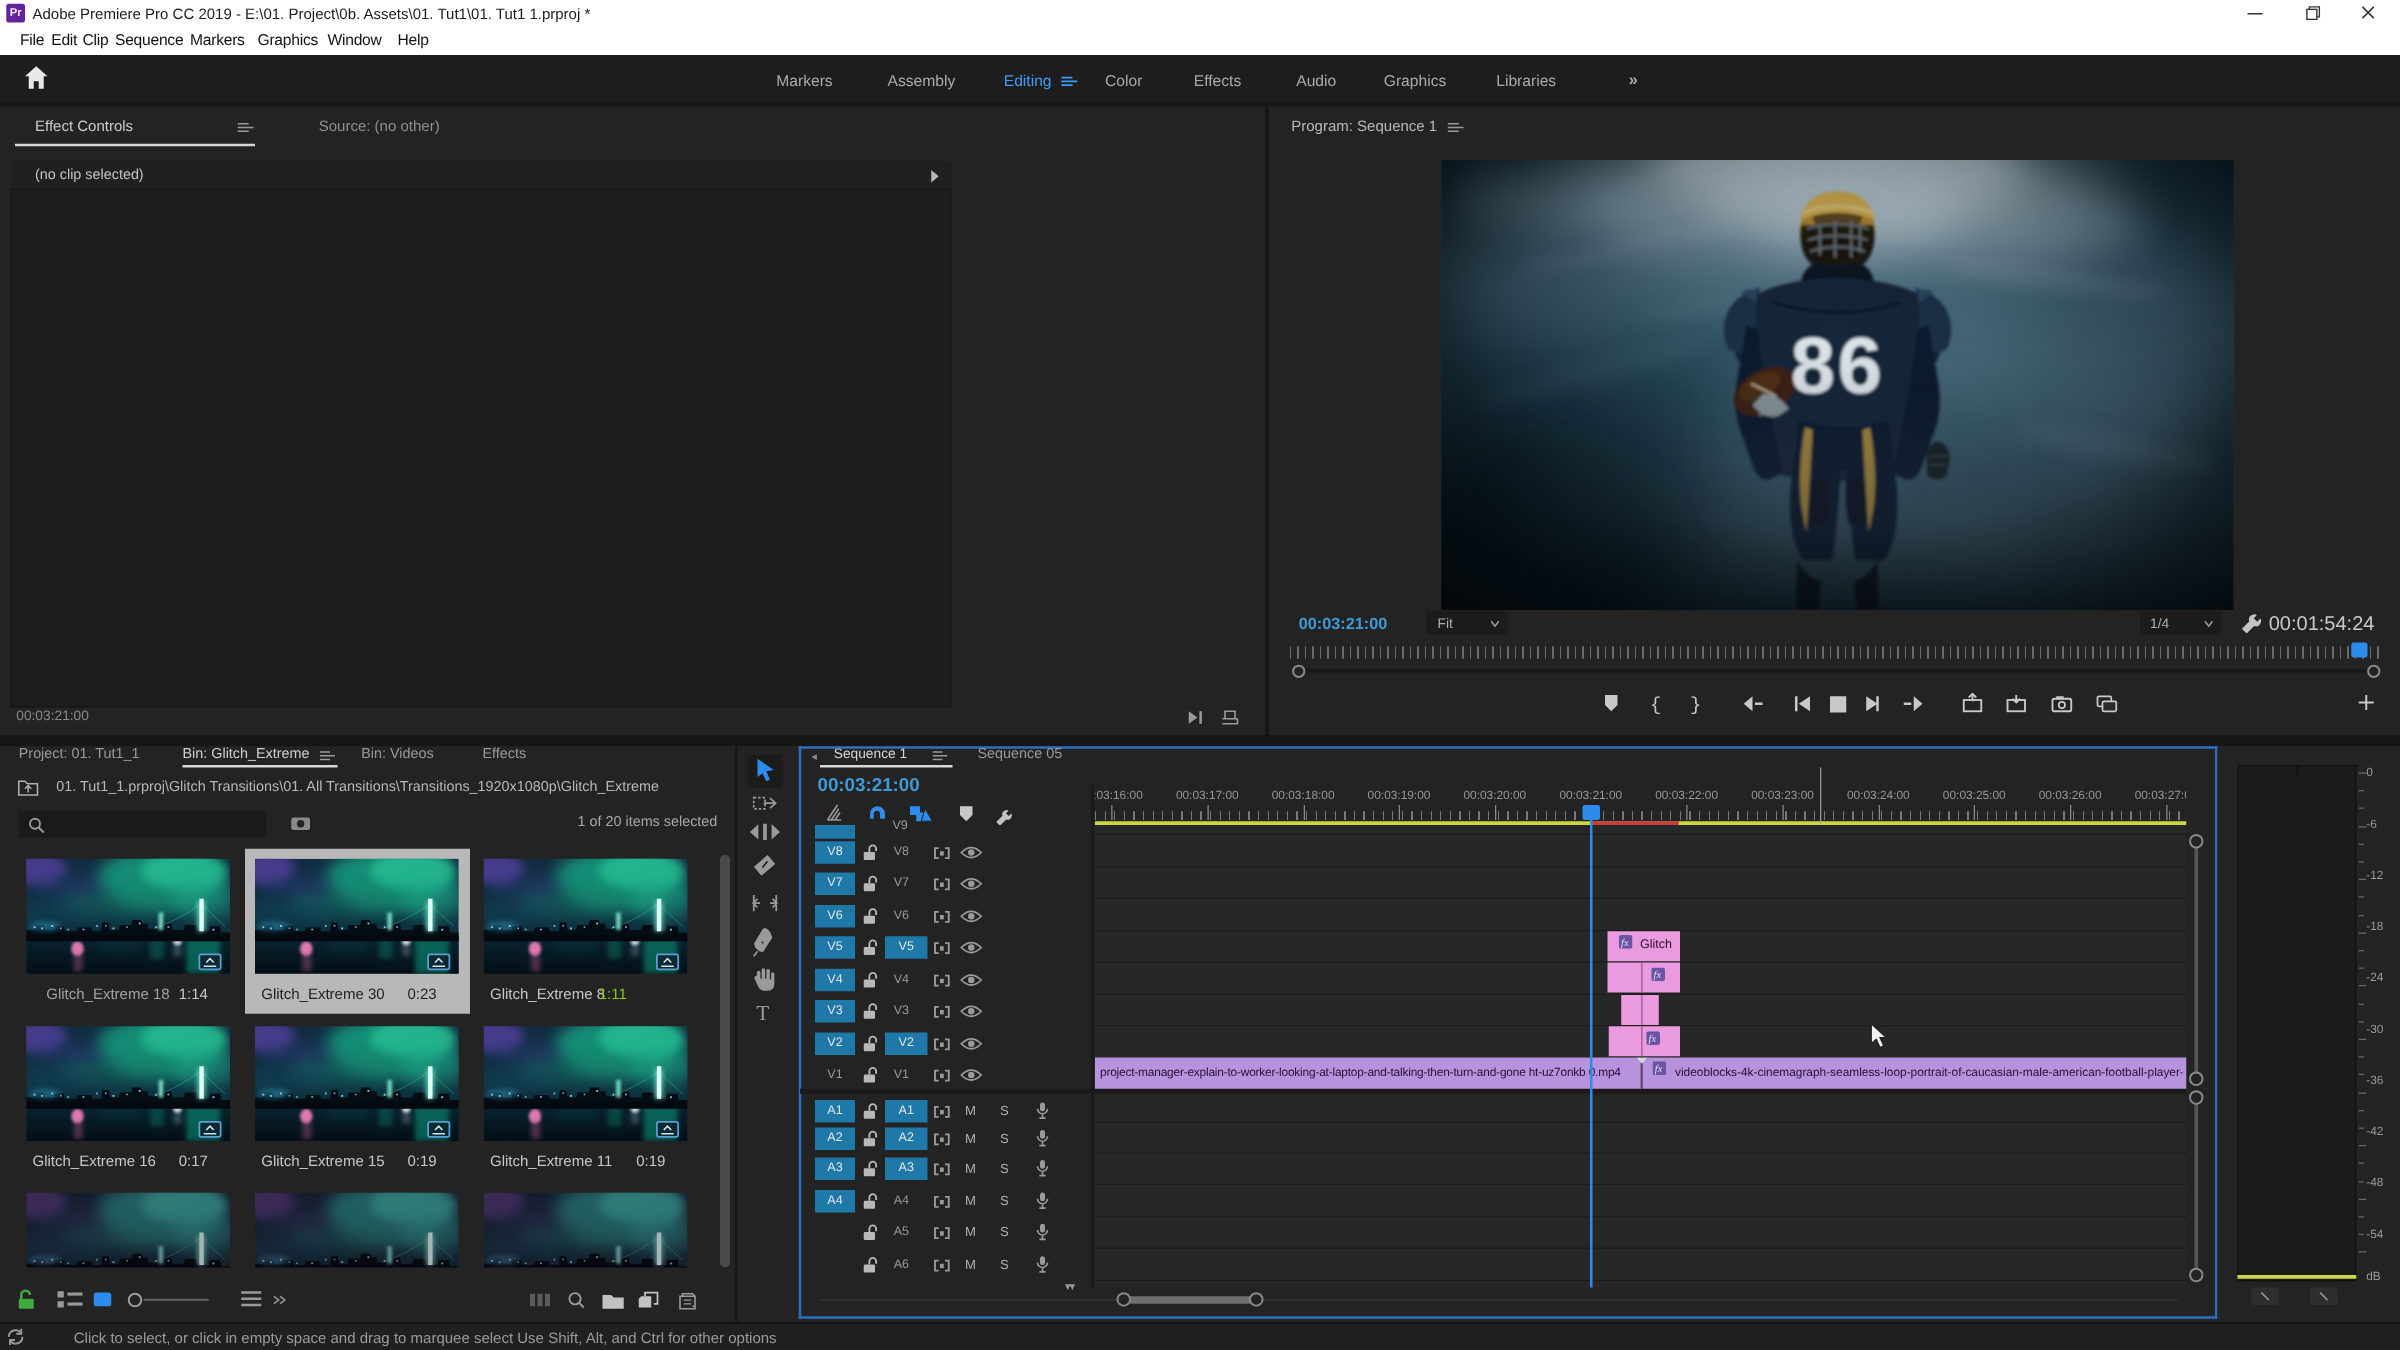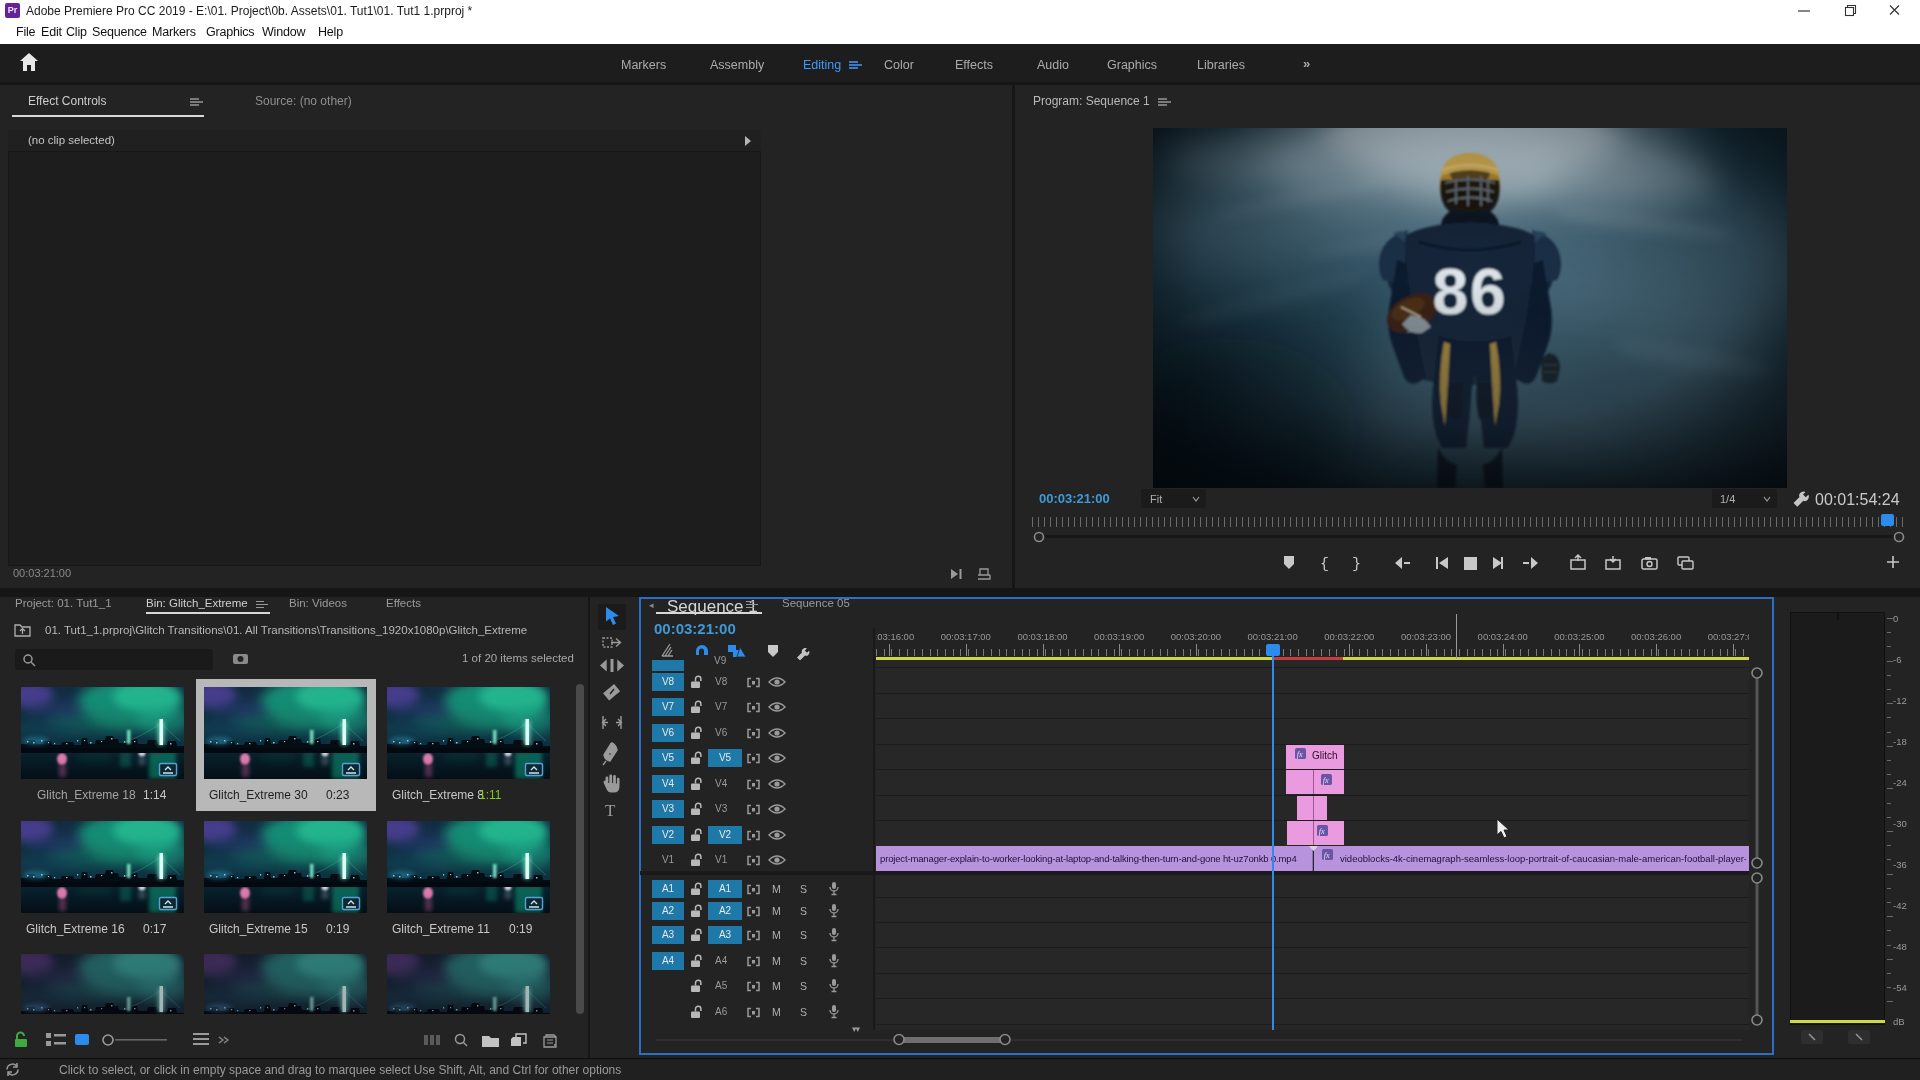--- a/index.html
+++ b/index.html
@@ -416,21 +416,21 @@
  </g>
 </svg>
 <div class="a" style="left:640px;top:597px;width:1132px;height:459px;background:#232323"></div>
 
 <div class="a" style="left:638.5px;top:597px;width:1135px;height:2px;background:#2b6fc4"></div>
 <div class="a" style="left:638.5px;top:597px;width:2px;height:458px;background:#2b6fc4"></div>
 <div class="a" style="left:1771.5px;top:597px;width:2px;height:458px;background:#2b6fc4"></div>
 <div class="a" style="left:638.5px;top:1053px;width:1135px;height:2px;background:#2b6fc4"></div>
 
 <div class="a txt" style="left:649px;top:600px;font-size:9px;color:#888">◂</div>
-<div class="a txt" style="left:667px;top:597px;font-size:17px;color:#d4d4d4">Sequence 1</div>
+<div class="a txt" style="left:667px;top:597px;font-size:11px;color:#d4d4d4">Sequence 1</div>
 <svg class="a" style="left:746px;top:600px" width="12" height="9" viewBox="0 0 12 9">
     <path d="M0 1.5 h8 M0 4.5 h12 M0 7.5 h8" stroke="#999" stroke-width="1.2"></path>
   </svg>
 <div class="a" style="left:656px;top:612px;width:106px;height:2px;background:#d8d8d8"></div>
 <div class="a txt" style="left:782px;top:597px;font-size:11.5px;color:#9a9a9a">Sequence 05</div>
 <div class="a txt" style="left:654px;top:620px;font-size:15px;font-weight:bold;color:#3e9ad6">00:03:21:00</div>
 
 <svg class="a" style="left:660px;top:642px" width="160" height="18" viewBox="0 0 160 18">
  <path d="M2 14 L10 2 M5 14 l6 -9 M8 14 l4 -6 M2 14 h11" stroke="#9a9a9a" stroke-width="1.3" fill="none"></path>
  <path d="M36 13 v-4 a6 6 0 0 1 12 0 v4 h-4 v-4 a2.5 2.5 0 0 0 -5 0 v4 Z" fill="#2d8ceb"></path>

